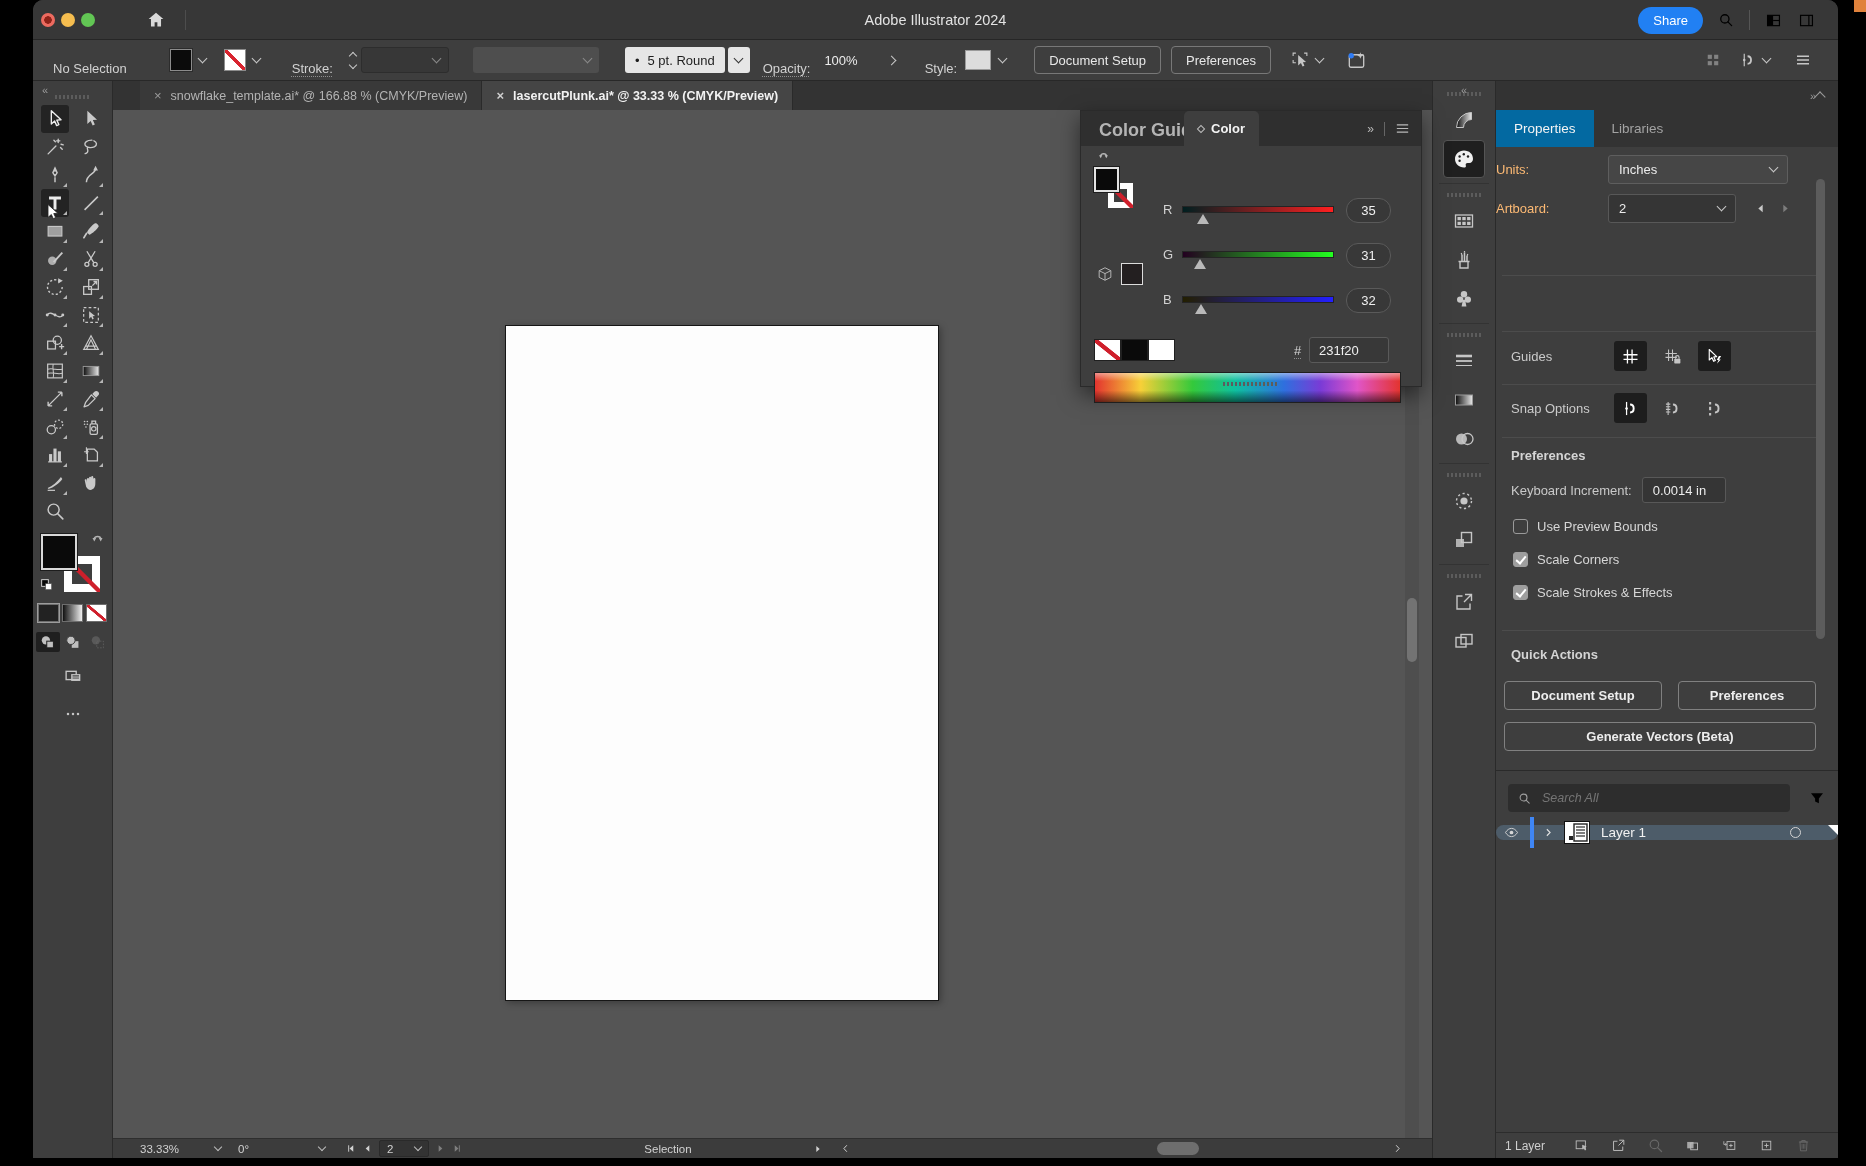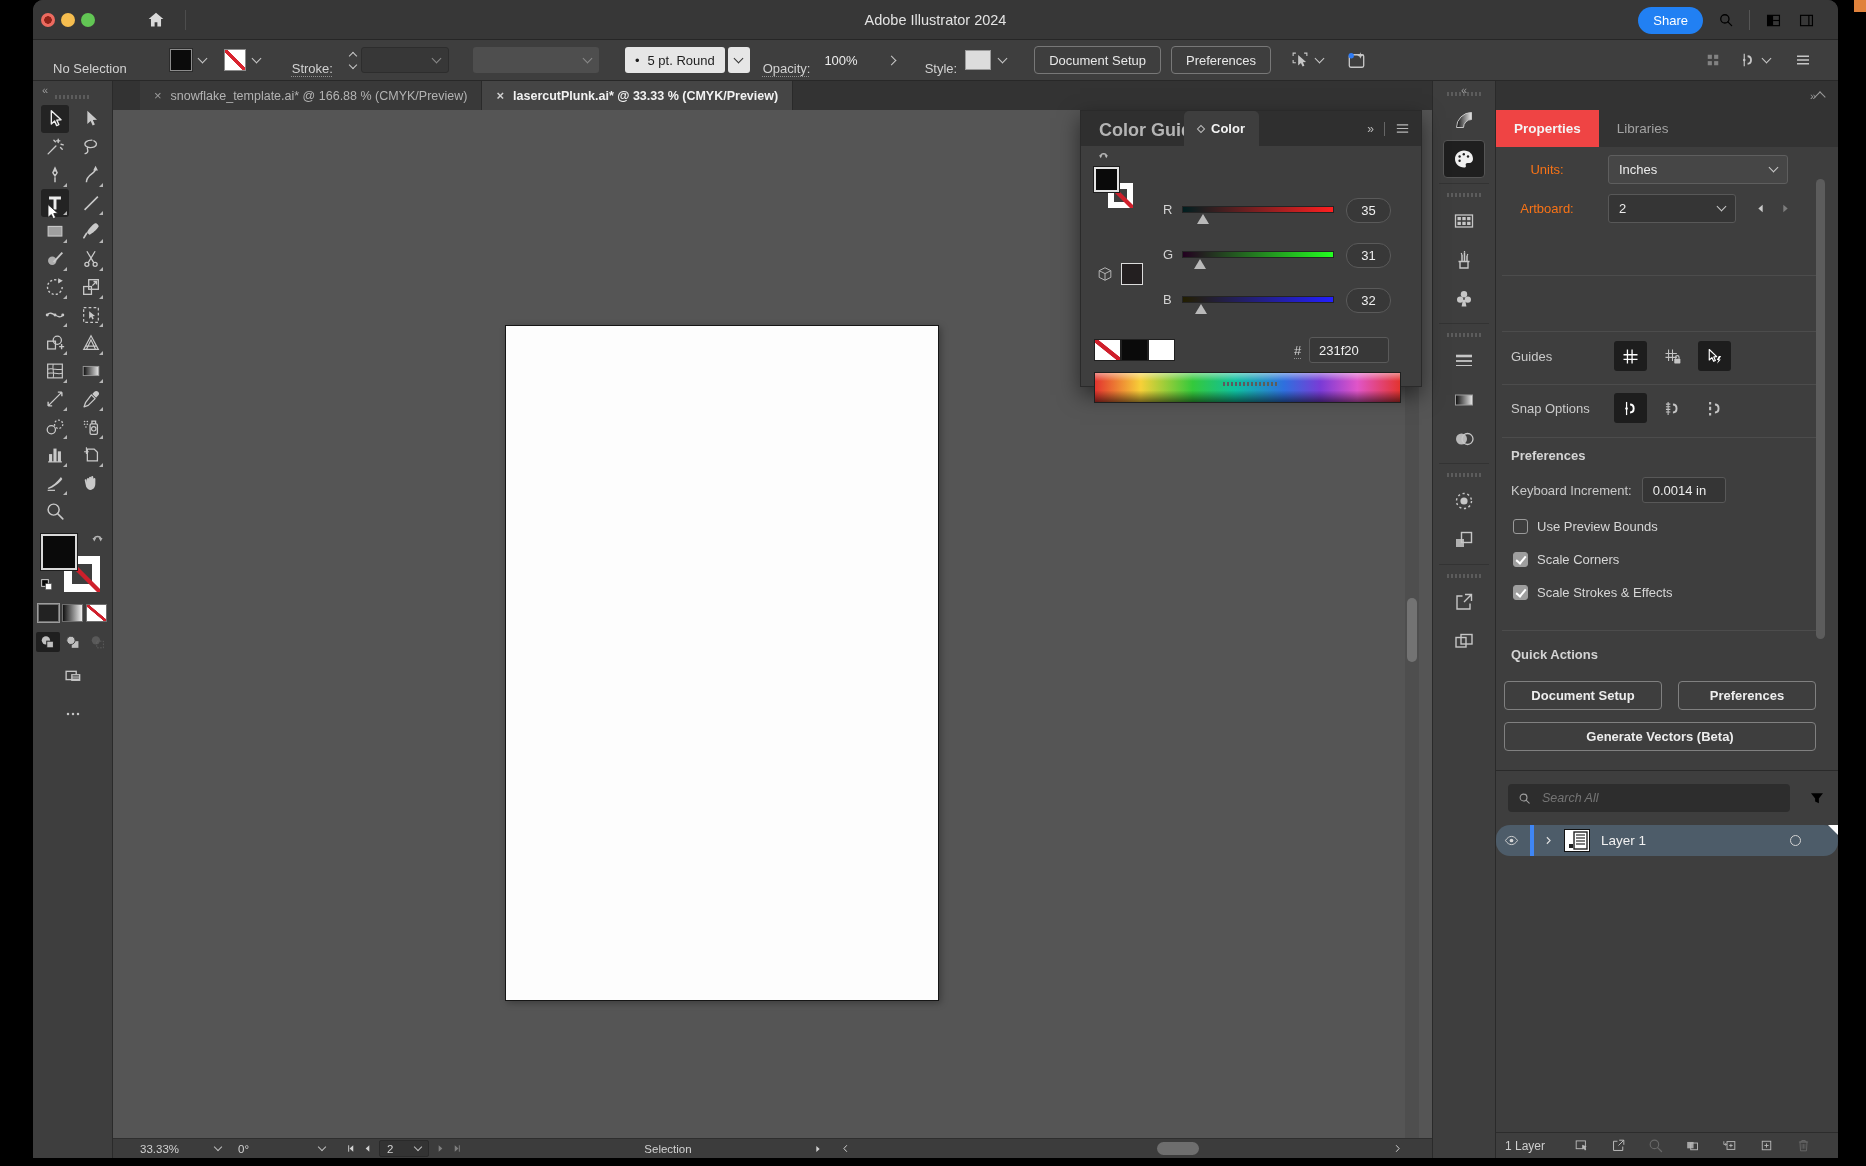--- a/index.html
+++ b/index.html
@@ -153,24 +153,24 @@
   .dockbtn{width:42px;height:38px;display:flex;align-items:center;justify-content:center;
     color:#c6c6c6;border-radius:4px;margin:0 0 1px;}
   .dockbtn.active{background:#1f1f1f;color:#f0f0f0;border:1px solid #555;}
   
   .panels{width:343px;background:#3e3e3e;border-left:1px solid #2a2a2a;flex:0 0 343px;
     display:flex;flex-direction:column;position:relative;}
   .phead{height:29px;background:#333;color:#9c9c9c;font-size:11px;display:flex;
     align-items:center;justify-content:flex-end;padding-right:22px;flex:0 0 29px;}
   .ptabs{height:37px;background:#333;display:flex;flex:0 0 37px;}
   .ptab{height:37px;display:flex;align-items:center;padding:0 18px;font-size:13.5px;color:#a3a3a3;}
-  .ptab.on{background:#ef4444;color:#f4f4f4;font-weight:700;border-radius:0;}
+  .ptab.on{background:#0369a1;color:#f4f4f4;font-weight:400;border-radius:0;}
   .pcontent{height:623px;flex:0 0 623px;position:relative;font-size:13px;color:#c9c9c9;overflow:hidden;}
   .prow{position:absolute;left:0;width:331px;display:flex;align-items:center;}
-  .plabel{width:112px;text-align:center;padding-right:10px;color:#f97316;}
+  .plabel{width:112px;text-align:left;padding-right:10px;color:#fdba74;}
   .dd{background:#464646;border:1px solid #5e5e5e;border-radius:3px;height:29px;display:flex;
     align-items:center;padding:0 10px;color:#ececec;position:relative;}
   .dd .chev{position:absolute;right:10px;}
   .fieldbox{background:#353535;border:1px solid #585858;border-radius:3px;height:29px;
     display:flex;align-items:center;padding:0 10px;color:#ececec;position:relative;}
   .pbtn{border:1px solid #808080;border-radius:4px;height:29px;display:flex;align-items:center;
     justify-content:center;color:#ededed;font-size:13px;font-weight:700;}
   .psep{position:absolute;left:6px;width:319px;border-top:1px solid #4c4c4c;}
   .secrow{position:absolute;left:0;width:331px;display:flex;align-items:center;}
   .seclabel{width:118px;padding-left:15px;color:#cacaca;}
@@ -190,21 +190,21 @@
   .lgroup{flex:1;display:flex;flex-direction:column;min-height:0;border-top:1px solid #2a2a2a;}
   .ltabs{height:37px;background:#333;display:flex;align-items:center;flex:0 0 37px;position:relative;}
   .ltab{height:37px;display:flex;align-items:center;padding:0 20px;background:#3e3e3e;
     color:#f4f4f4;font-size:13.5px;font-weight:700;}
   .lmenu{position:absolute;right:14px;color:#c9c9c9;}
   .lsearch{margin:13px 12px 0;display:flex;align-items:center;gap:18px;}
   .searchfield{flex:1;height:28px;background:#2d2d2d;border-radius:4px;display:flex;
     align-items:center;gap:8px;padding:0 9px;color:#9f9f9f;}
   .searchfield input{background:transparent;border:none;outline:none;color:#cfcfcf;
     font-style:italic;font-size:12.5px;width:100%;font-family:"Liberation Sans","DejaVu Sans",sans-serif;}
-  .layerrow{margin-top:13px;height:31px;background:#4d5c69;display:flex;align-items:center;
+  .layerrow{margin-top:13px;height:15px;background:#4d5c69;display:flex;align-items:center;
     position:relative;color:#f1f1f1;font-size:13.5px;border-radius:14px;}
   .layerrow .eye{margin-left:7px;color:#d6d6d6;}
   .layerrow .accent{width:4px;height:31px;background:#3f86f5;margin-left:10px;}
   .layerrow .chevr{margin-left:8px;color:#e2e2e2;}
   .lthumb{width:26px;height:23px;background:#fff;border:1px solid #111;margin-left:9px;position:relative;overflow:hidden;}
   .lname{margin-left:11px;}
   .ltarget{position:absolute;right:37px;width:11px;height:11px;border:1.3px solid #d3d3d3;border-radius:50%;}
   .lcorner{position:absolute;right:0;top:0;width:0;height:0;border-top:10px solid #fff;border-left:10px solid transparent;}
   .lfill{flex:1;}
   .lbottom{height:26px;border-top:1px solid #2c2c2c;display:flex;align-items:center;

